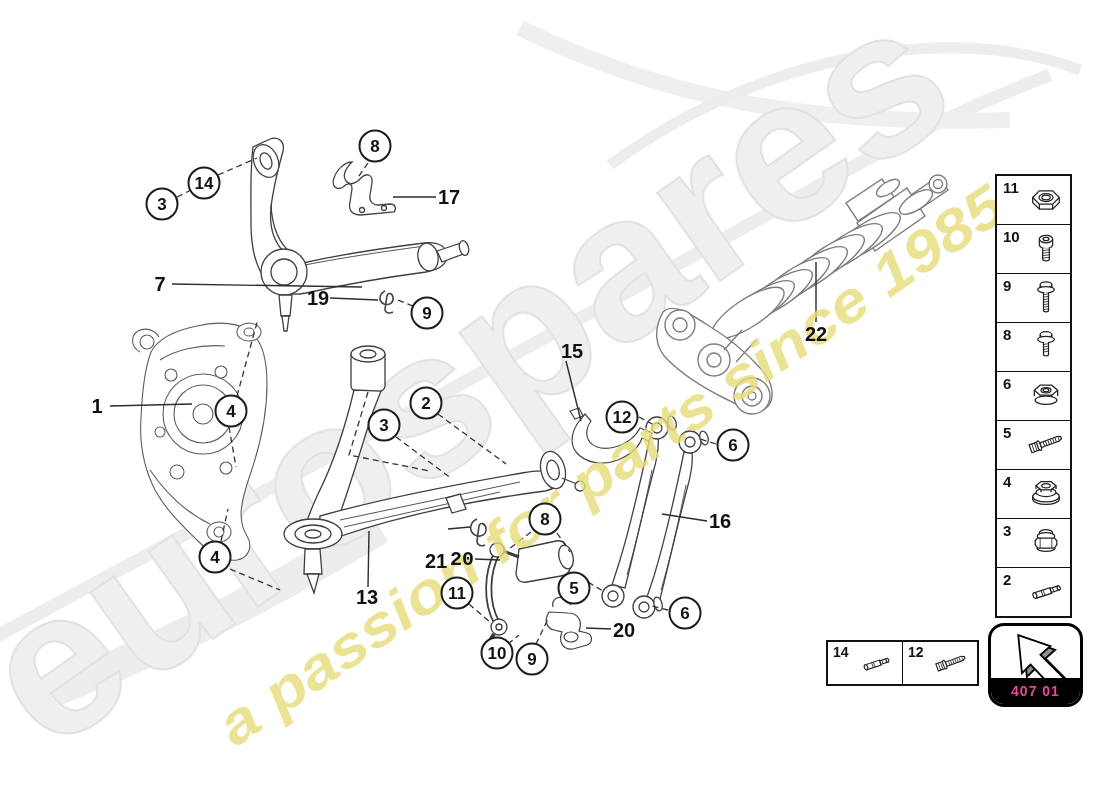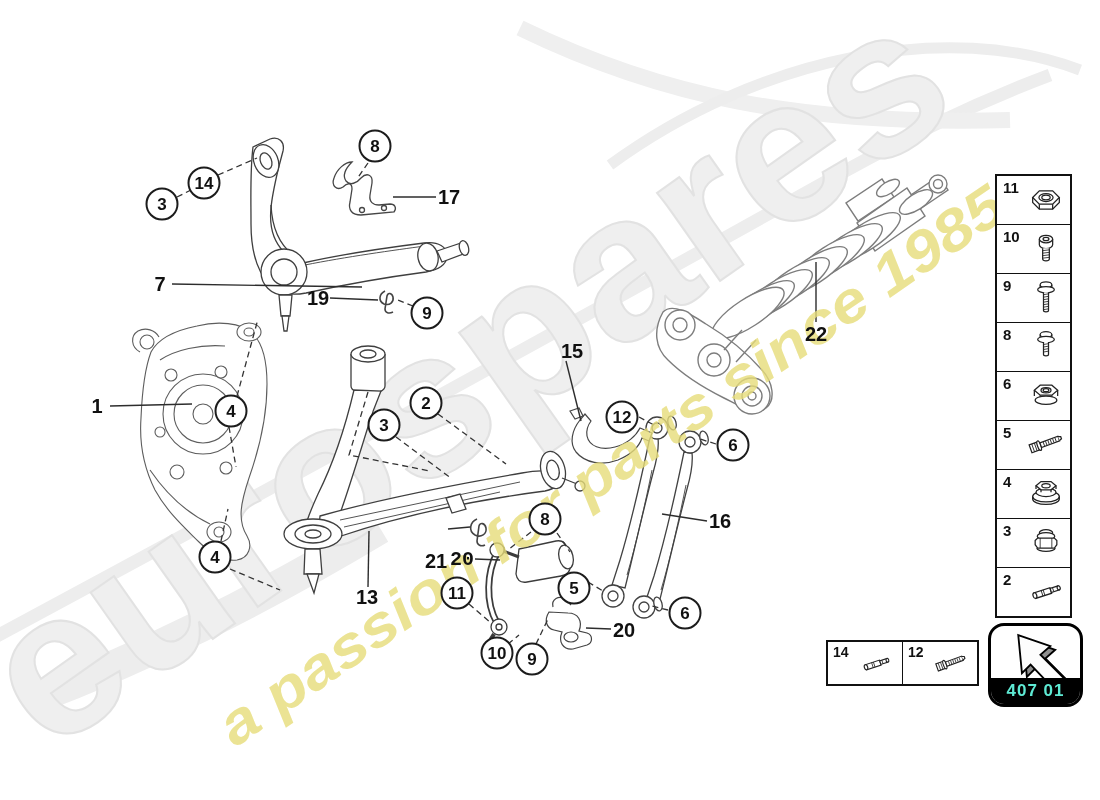--- a/index.html
+++ b/index.html
@@ -47,22 +47,22 @@
 
   
   #badge{
     position:absolute;left:988px;top:623px;width:95px;height:84px;
     border:3px solid #000;border-radius:16px;background:#fff;
     overflow:hidden;box-sizing:border-box;
   }
   .arrow-area{position:absolute;left:0;top:0;right:0;height:52px;}
   .code-band{
     position:absolute;left:0;right:0;bottom:0;height:26px;background:#000;
-    color:#5eead4;display:flex;align-items:center;justify-content:center;
-    font-weight:bold;font-size:17px;letter-spacing:1px;
+    color:#ec4899;display:flex;align-items:center;justify-content:center;
+    font-weight:bold;font-size:14px;letter-spacing:1px;
   }
   #symdefs{position:absolute;width:0;height:0;overflow:hidden;}
 </style>
 </head>
 <body>
 
 <svg id="symdefs" aria-hidden="true">
   <defs>
     <g id="sym-flange-lock-nut-icon" stroke="#222" stroke-width="1.5" fill="#fff">
       <polygon points="8,21 16,13 32,13 40,21 32,29 16,29"></polygon>

